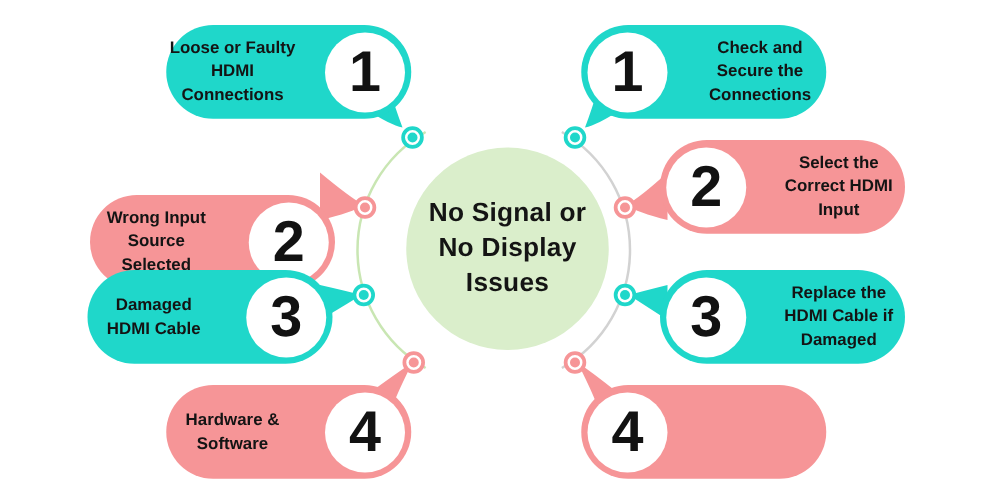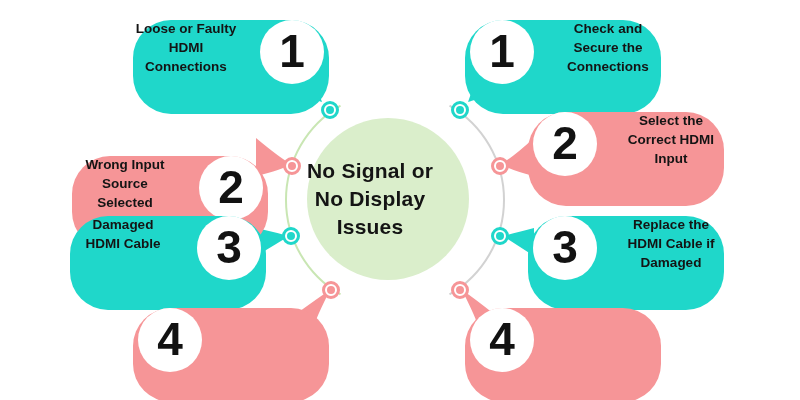--- a/index.html
+++ b/index.html
@@ -4,33 +4,33 @@
 <style>
   html,body{margin:0;padding:0;background:#f3f3f3;}
   .canvas{
     position:relative;width:800px;height:400px;background:#ffffff;
     font-family:"Liberation Sans",sans-serif;overflow:hidden;
   }
   .decor{position:absolute;left:0;top:0;width:800px;height:400px;}
 
   
   .center-circle{
-    position:absolute;left:307px;top:118px;width:162px;height:162px;
+    position:absolute;left:325px;top:118px;width:162px;height:162px;
     border-radius:50%;background:var(--center_fill,#daeecb);
-    display:flex;align-items:center;
+    display:flex;align-items:center;justify-content:center;
   }
   .center-text{
     white-space:pre-line;text-align:center;font-size:21px;font-weight:bold;
     color:var(--text,#141414);line-height:1.32;letter-spacing:.2px;
   }
 
   
   .bubble{
-    position:absolute;width:196px;height:94px;border-radius:38px;
-    display:flex;box-sizing:border-box;gap:16px;
+    position:absolute;width:196px;height:75px;border-radius:38px;
+    display:flex;align-items:center;box-sizing:border-box;gap:16px;
   }
   .bubble.teal{background:var(--teal,#1fd7ca);}
   .bubble.pink{background:var(--pink,#f69597);}
   .num-circle{
     width:64px;height:64px;border-radius:50%;background:#ffffff;
     flex:0 0 auto;display:flex;align-items:center;justify-content:center;
     margin:0 5px;
   }
   .num{
     font-size:46px;font-weight:bold;color:#121212;line-height:1;
@@ -96,20 +96,22 @@
     </span>
   </div>
   <div class="bubble teal" style="left:70px;top:216px;">
     <span class="label">Damaged
 HDMI Cable</span>
     <span class="num-circle">
       <span class="num">3</span>
     </span>
   </div>
   <div class="bubble pink" style="left:133px;top:308px;">
+    <span class="label">Hardware &amp;
+Software</span>
     <span class="num-circle">
       <span class="num">4</span>
     </span>
   </div>
 
   <div class="bubble teal" style="left:465px;top:20px;">
     <span class="num-circle">
       <span class="num">1</span>
     </span>
     <span class="label">Check and

